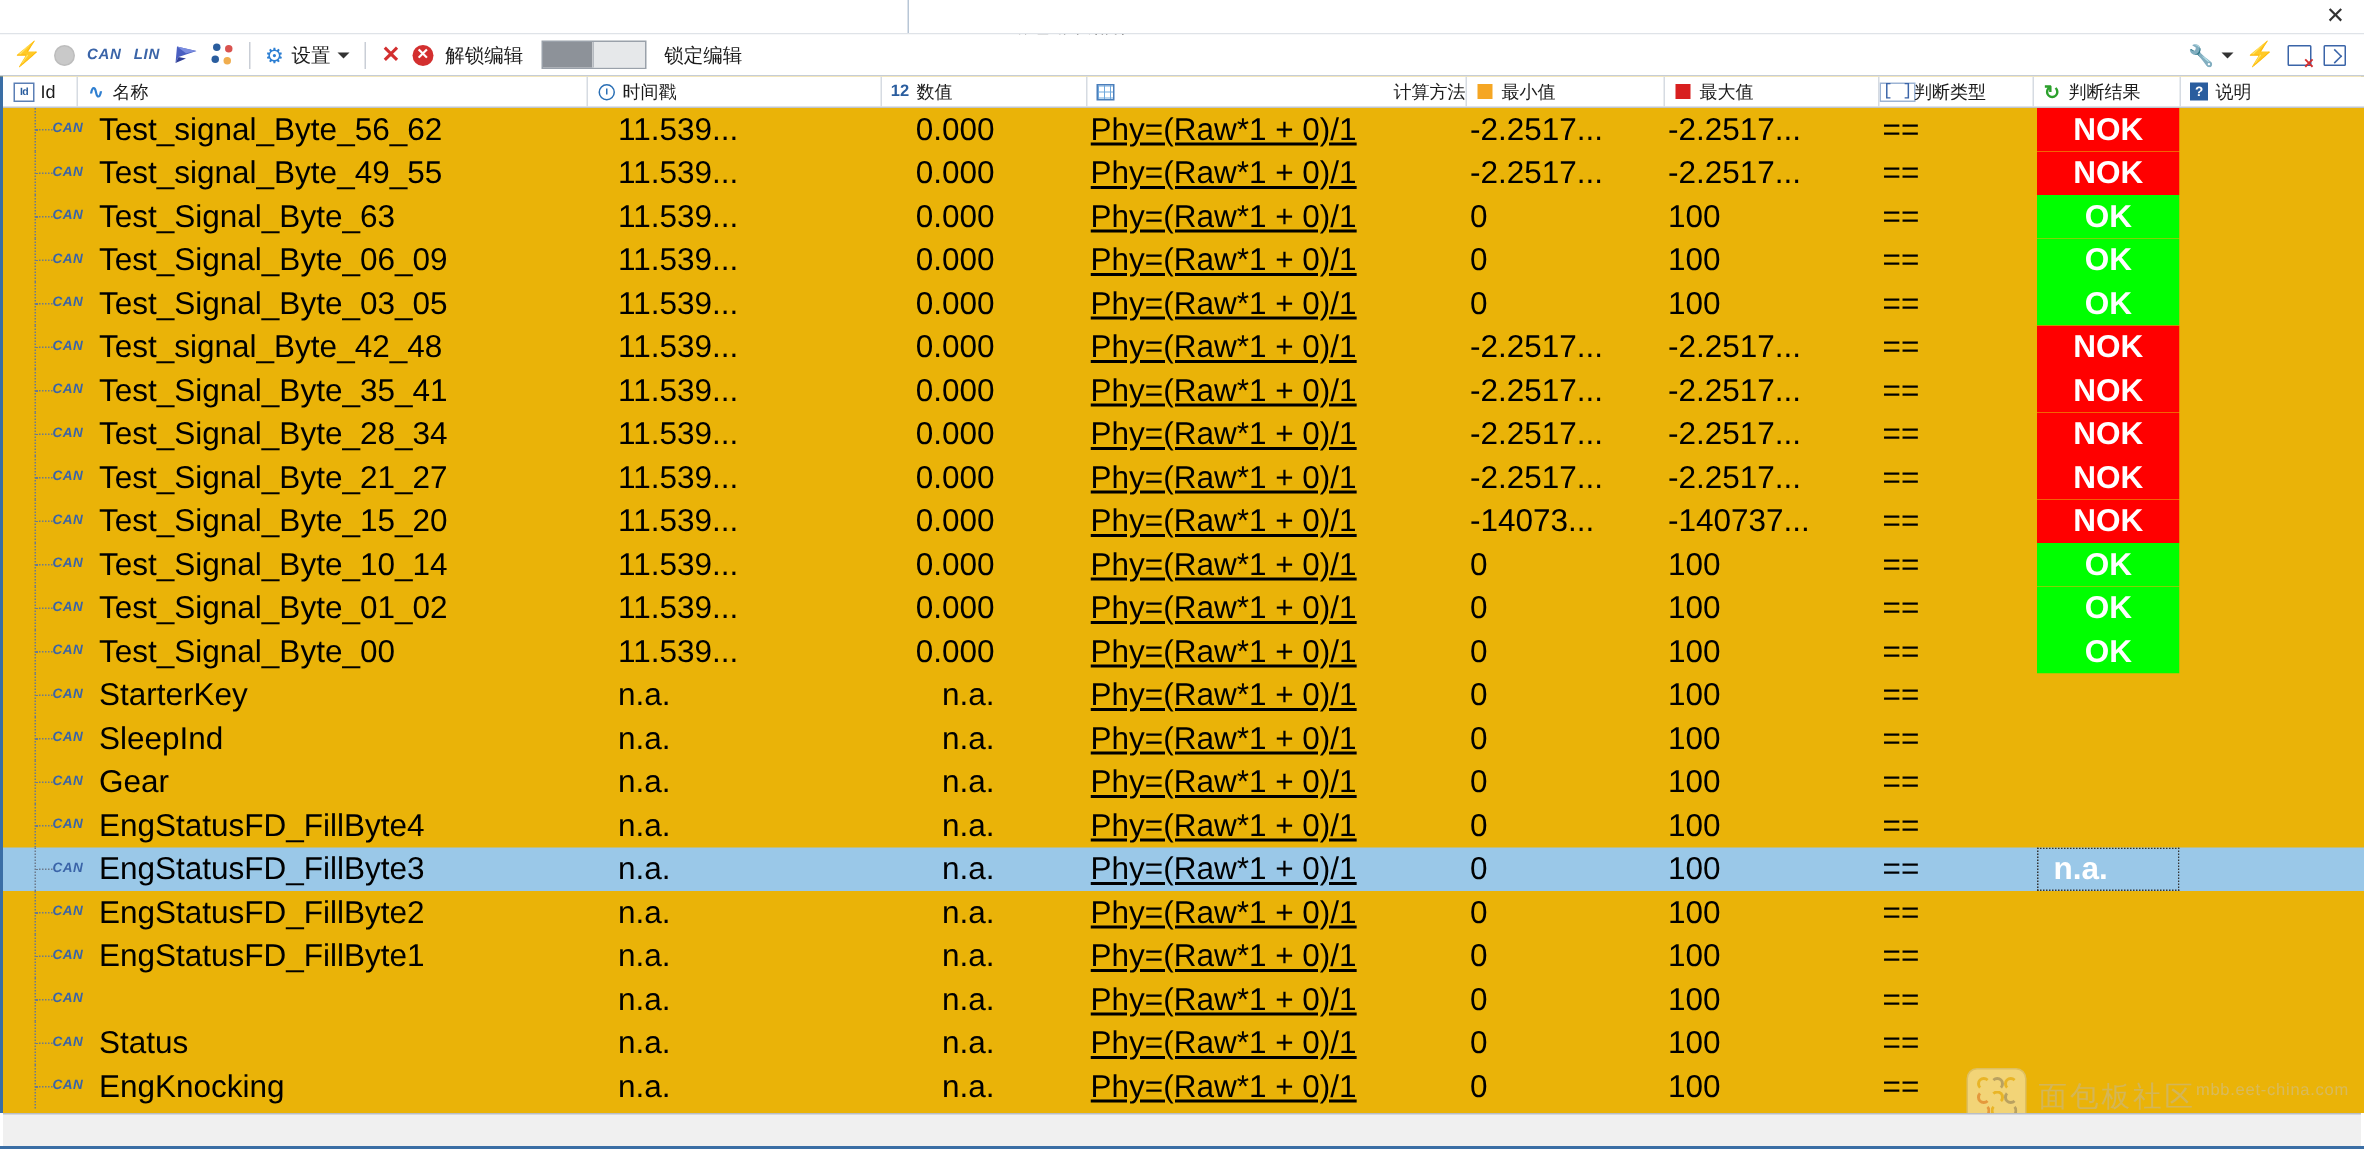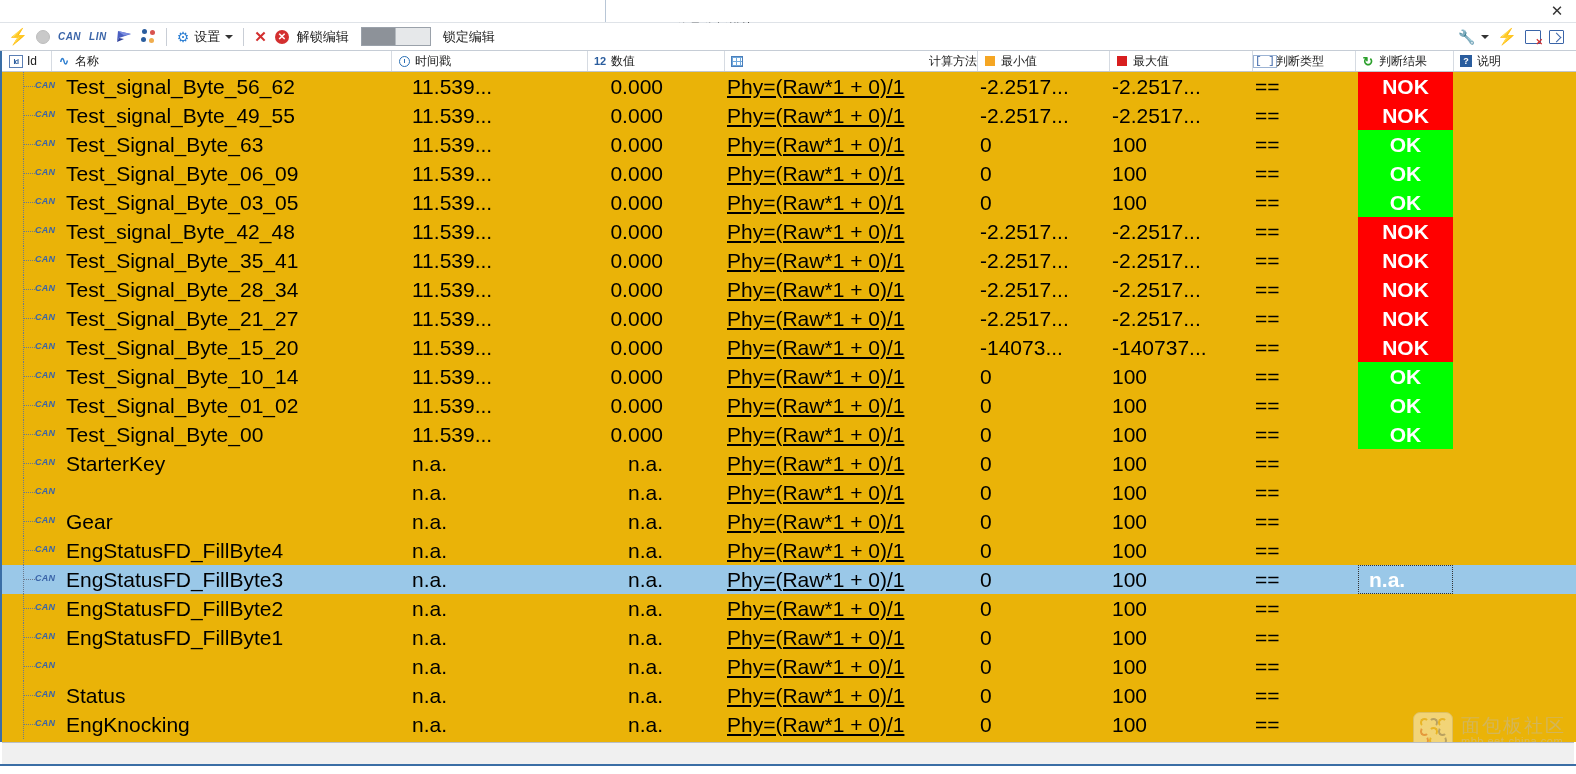--- a/index.html
+++ b/index.html
@@ -440,21 +440,21 @@
     overflow: hidden;
   }
   .wm-logo i {
     position: absolute;
     width: 9px; height: 9px;
     border: 2px solid;
     border-radius: 50%;
     border-color: transparent;
     box-sizing: border-box;
   }
-  .wm-text { display: flex; flex-direction: column; line-height: 1.05; }
+  .wm-text { display: flex; flex-direction: row; line-height: 1.05; }
   .wm-cn { font-size: 19px; color: #b9b9b9; letter-spacing: 2px; }
   .wm-en { font-size: 11px; color: #c3c3c3; letter-spacing: 0.5px; }
 </style>
 </head>
 <body>
 
 <div id="app">
 
   <div class="titlebar">
     <div class="tab-edge"></div>
@@ -847,20 +847,21 @@
           <div class="cell c-res">
             <div class="badge blank"></div>
           </div>
         </div>
         <div class="row">
           <div class="tree">
             <span class="vline"></span>
             <span class="hline"></span>
             <span class="can">CAN</span>
           </div>
+          <div class="cell c-name">SleepInd</div>
           <div class="cell c-ts">n.a.</div>
           <div class="cell c-val">n.a.</div>
           <div class="cell c-calc">Phy=(Raw*1 + 0)/1</div>
           <div class="cell c-min">0</div>
           <div class="cell c-max">100</div>
           <div class="cell c-type">==</div>
           <div class="cell c-res">
             <div class="badge blank"></div>
           </div>
         </div>

